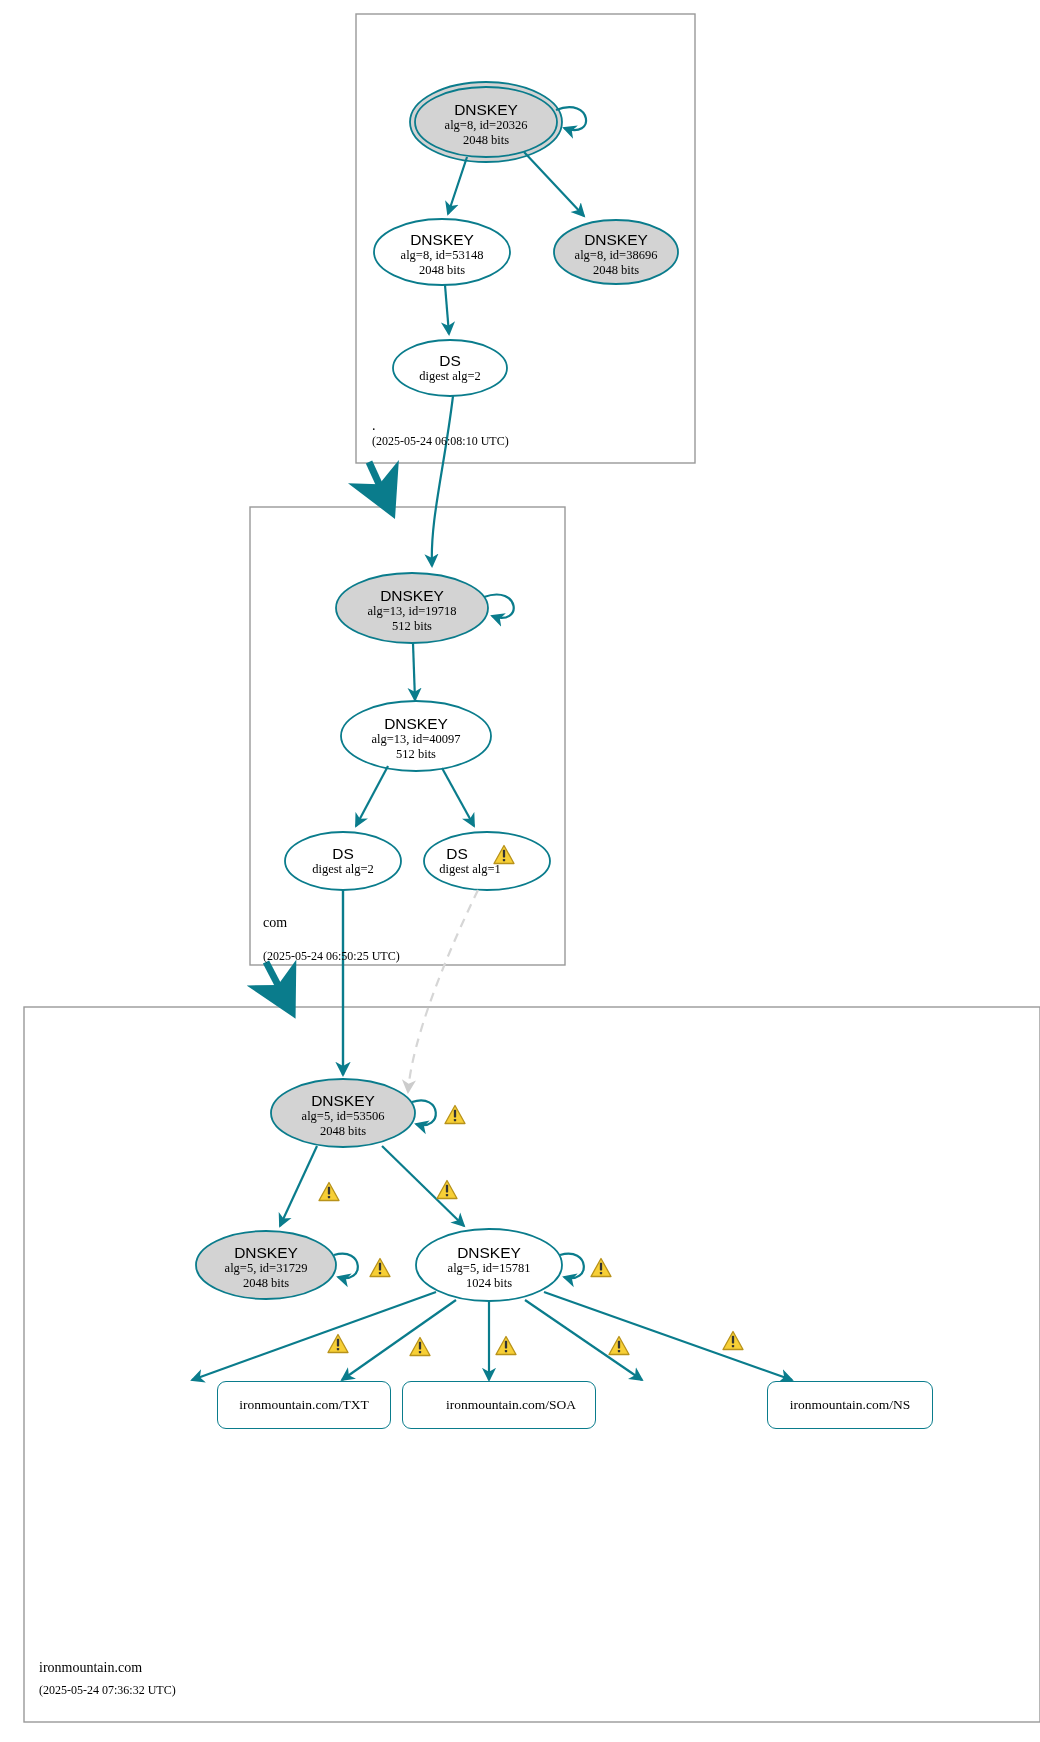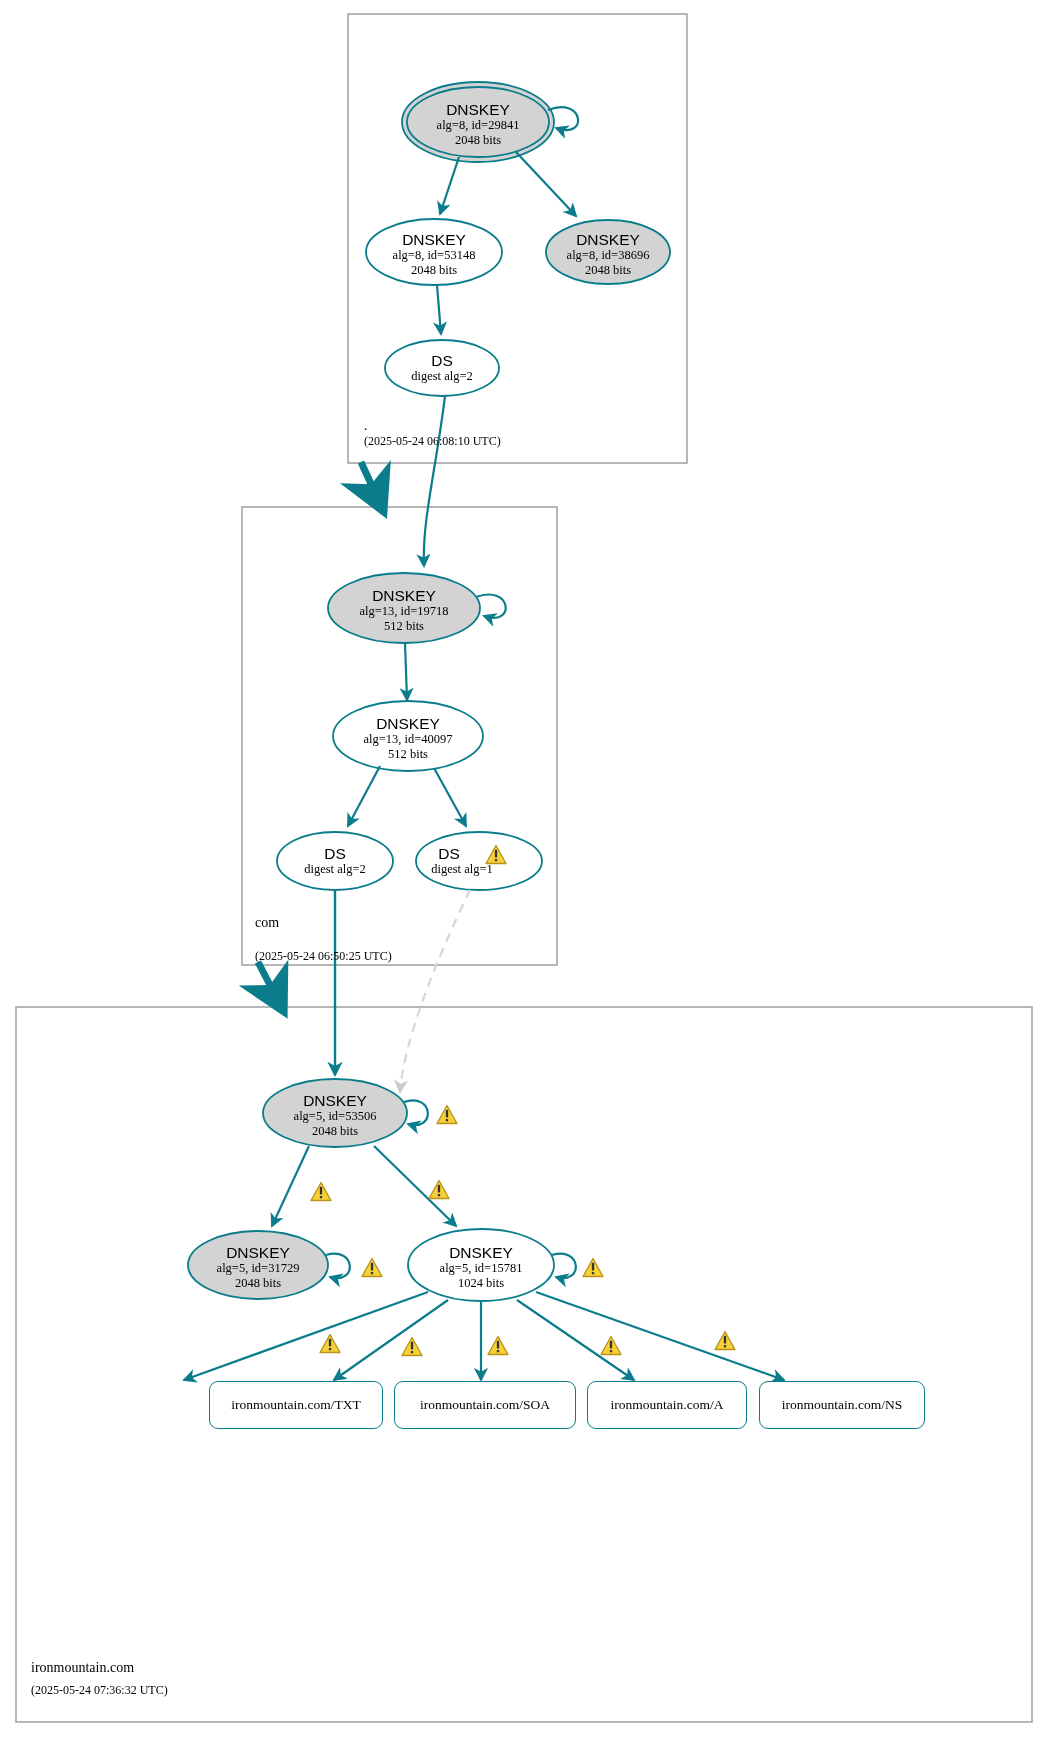--- a/index.html
+++ b/index.html
@@ -2,21 +2,21 @@
 <html><head>
 <meta charset="utf-8">
 <style>
   html,body{margin:0;padding:0;background:#ffffff;}
   body{
     width:1040px;height:1742px;position:relative;
     font-family:"Liberation Serif", serif;
     color:#000000;
     overflow:hidden;
   }
-  #stage{position:absolute;left:4px;top:0;width:976px;height:1742px;}
+  #stage{position:absolute;left:12px;top:0;width:976px;height:1742px;}
   svg.layer{position:absolute;left:0;top:0;width:1040px;height:1742px;overflow:visible;}
   .node-text{position:absolute;text-align:center;pointer-events:none;}
   .nk-title{font-family:"Liberation Sans", sans-serif;font-size:15.5px;line-height:17px;}
   .nk-sub{font-family:"Liberation Serif", serif;font-size:12.5px;line-height:14.5px;}
   .zone-label{position:absolute;font-family:"Liberation Serif", serif;font-size:14px;}
   .zone-time{position:absolute;font-family:"Liberation Serif", serif;font-size:12px;text-align:center;}
   .rr-text{position:absolute;font-family:"Liberation Serif", serif;font-size:13.5px;text-align:center;
            width:100%;top:50%;transform:translateY(-50%);pointer-events:none;}
   .rrbox{position:absolute;border:1.6px solid #0a7c8c;border-radius:9px;background:#ffffff;}
 </style>
@@ -132,21 +132,21 @@
         <use href="#warnicon"></use>
       </g>
 
     <g transform="translate(492,855)">
         <use href="#warnicon"></use>
       </g>
   </svg>
 
   <div class="node-text" style="left:374px;top:101px;width:200px;">
     <div class="nk-title">DNSKEY</div>
-    <div class="nk-sub">alg=8, id=29841</div>
+    <div class="nk-sub">alg=8, id=20326</div>
     <div class="nk-sub">2048 bits</div>
   </div>
 
   <div class="node-text" style="left:330px;top:231px;width:200px;">
     <div class="nk-title">DNSKEY</div>
     <div class="nk-sub">alg=8, id=53148</div>
     <div class="nk-sub">2048 bits</div>
   </div>
 
   <div class="node-text" style="left:504px;top:231px;width:200px;">
@@ -202,25 +202,22 @@
 
   <div class="node-text" style="left:377px;top:1244px;width:200px;">
     <div class="nk-title">DNSKEY</div>
     <div class="nk-sub">alg=5, id=15781</div>
     <div class="nk-sub">1024 bits</div>
   </div>
 
   <div class="rrbox" style="left:205px;top:1381px;width:172px;height:46px;">
     <div class="rr-text">ironmountain.com/TXT</div>
   </div>
-  <div class="rrbox" style="left:390px;top:1381px;width:180px;height:46px;">
+  <div class="rrbox" style="left:390px;top:1381px;width:180px;height:46px;padding-left:12px;">
     <div class="rr-text">ironmountain.com/SOA</div>
-  </div>
-  <div class="rrbox" style="left:583px;top:1381px;width:158px;height:46px;">
-    <div class="rr-text">ironmountain.com/A</div>
   </div>
   <div class="rrbox" style="left:755px;top:1381px;width:164px;height:46px;">
     <div class="rr-text">ironmountain.com/NS</div>
   </div>
 
   <div class="zone-label" style="left:27px;top:1660px;">ironmountain.com</div>
   <div class="zone-time" style="left:27px;top:1683px;">(2025-05-24 07:36:32 UTC)</div>
 
 </div>
 

